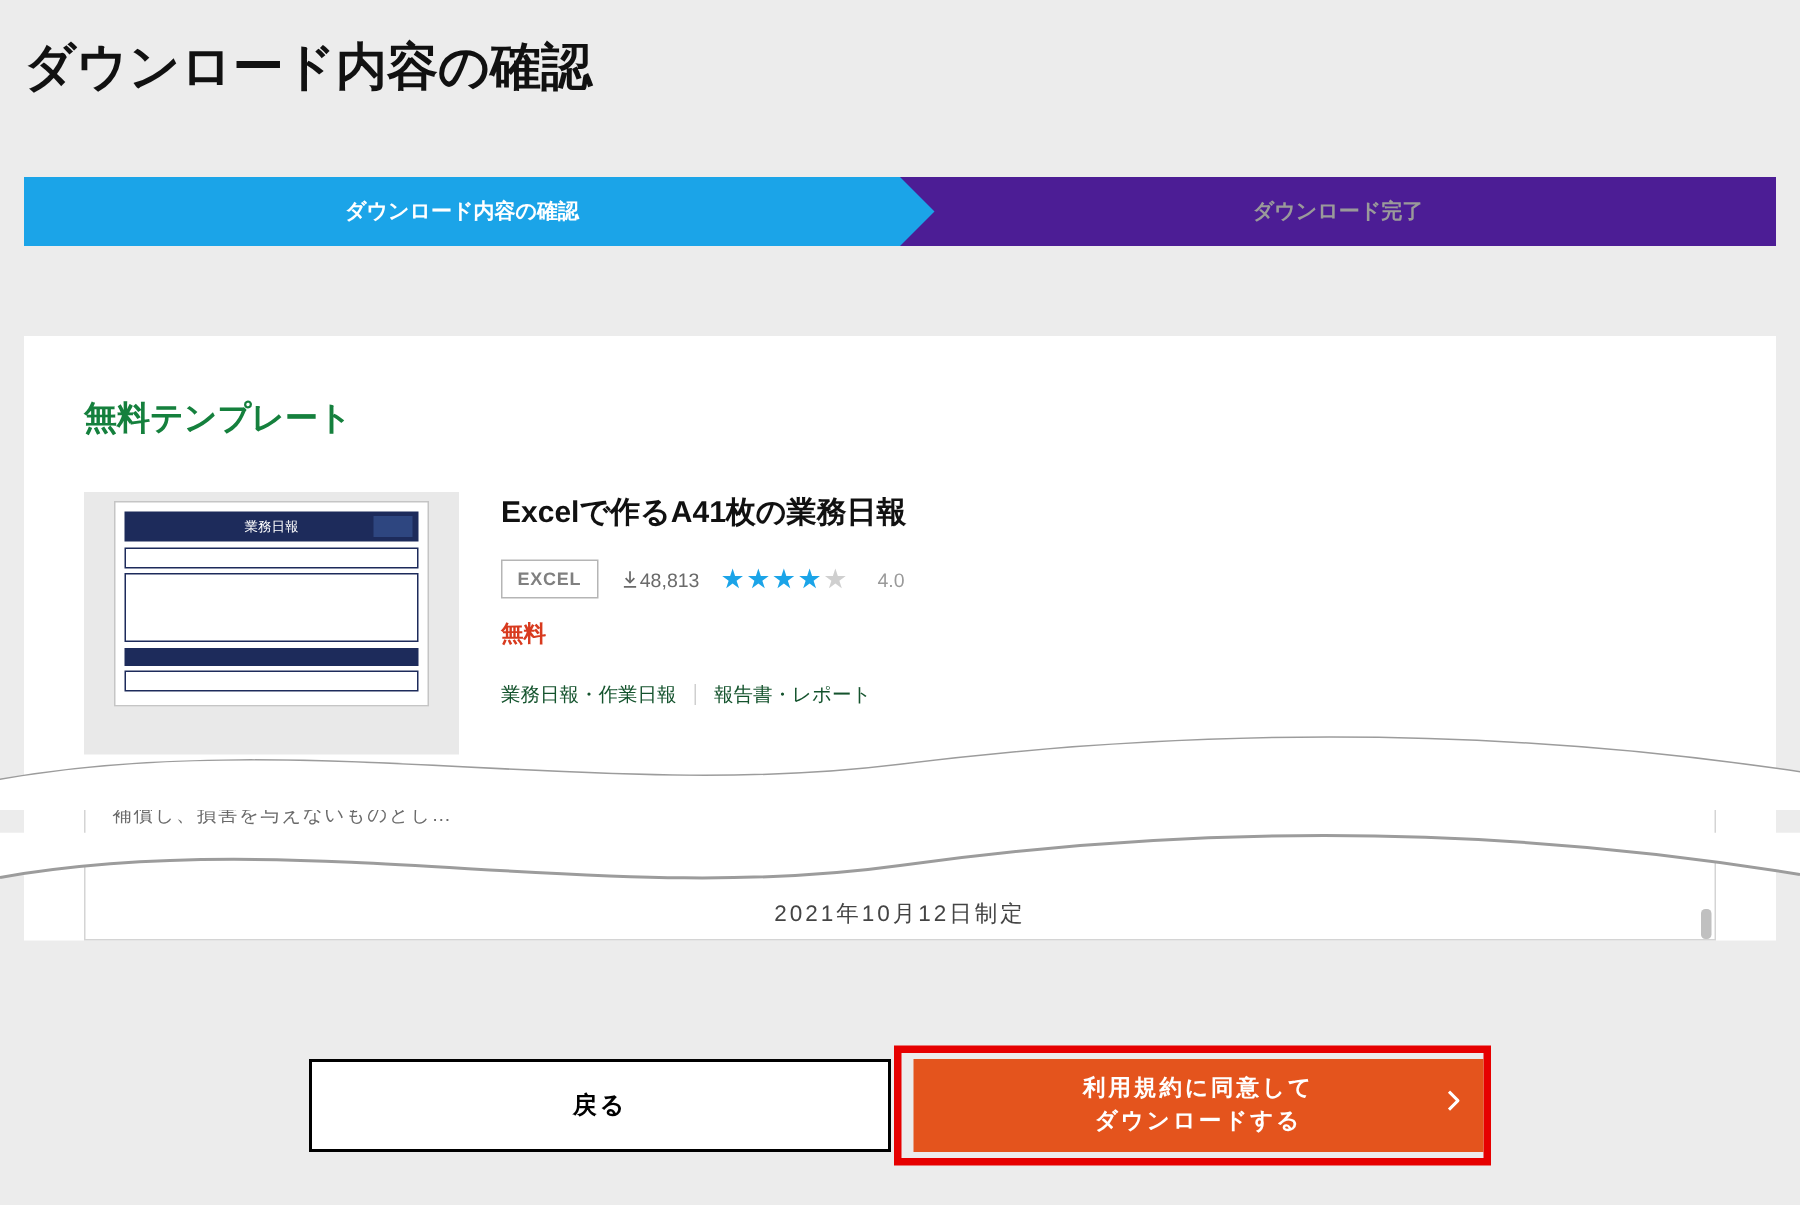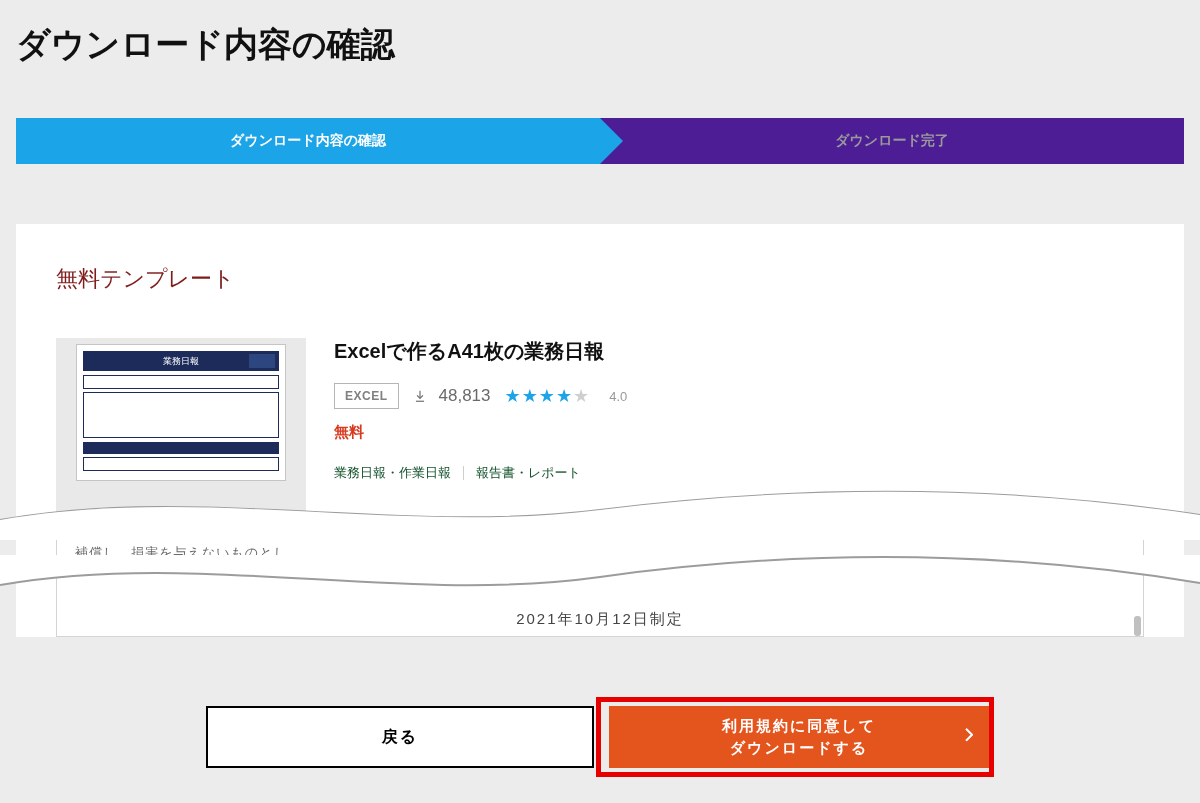--- a/index.html
+++ b/index.html
@@ -58,23 +58,23 @@
 
   
   .card {
     background: #fff;
     margin: 60px 16px 0 16px;
     padding: 40px 40px 0 40px;
     position: relative;
   }
   .section-title {
     font-size: 22px;
-    font-weight: 400;
-    color: #7f1d1d;
-    margin-bottom: 44px;
+    font-weight: 700;
+    color: #15803d;
+    margin-bottom: 34px;
   }
 
   .item-row {
     display: flex;
     gap: 28px;
   }
 
   
   .thumb {
     width: 250px;
@@ -151,23 +151,23 @@
     border: 1px solid #b5b5b5;
     color: #808080;
     font-size: 12px;
     font-weight: 700;
     padding: 5px 10px;
     letter-spacing: 0.5px;
   }
   .dl-count {
     display: inline-flex;
     align-items: center;
-    gap: 12px;
+    gap: 0;
     color: #6a6a6a;
-    font-size: 17px;
+    font-size: 13px;
   }
   .dl-icon svg { display: block; }
   .stars { display: inline-flex; gap: 1px; }
   .star { color: #1ba4e8; font-size: 18px; line-height: 1; }
   .star.off { color: #cfcfcf; }
   .rating-num { color: #9a9a9a; font-size: 13px; margin-left: 6px; }
   .price-free {
     color: #d83a1e;
     font-size: 15px;
     font-weight: 700;

